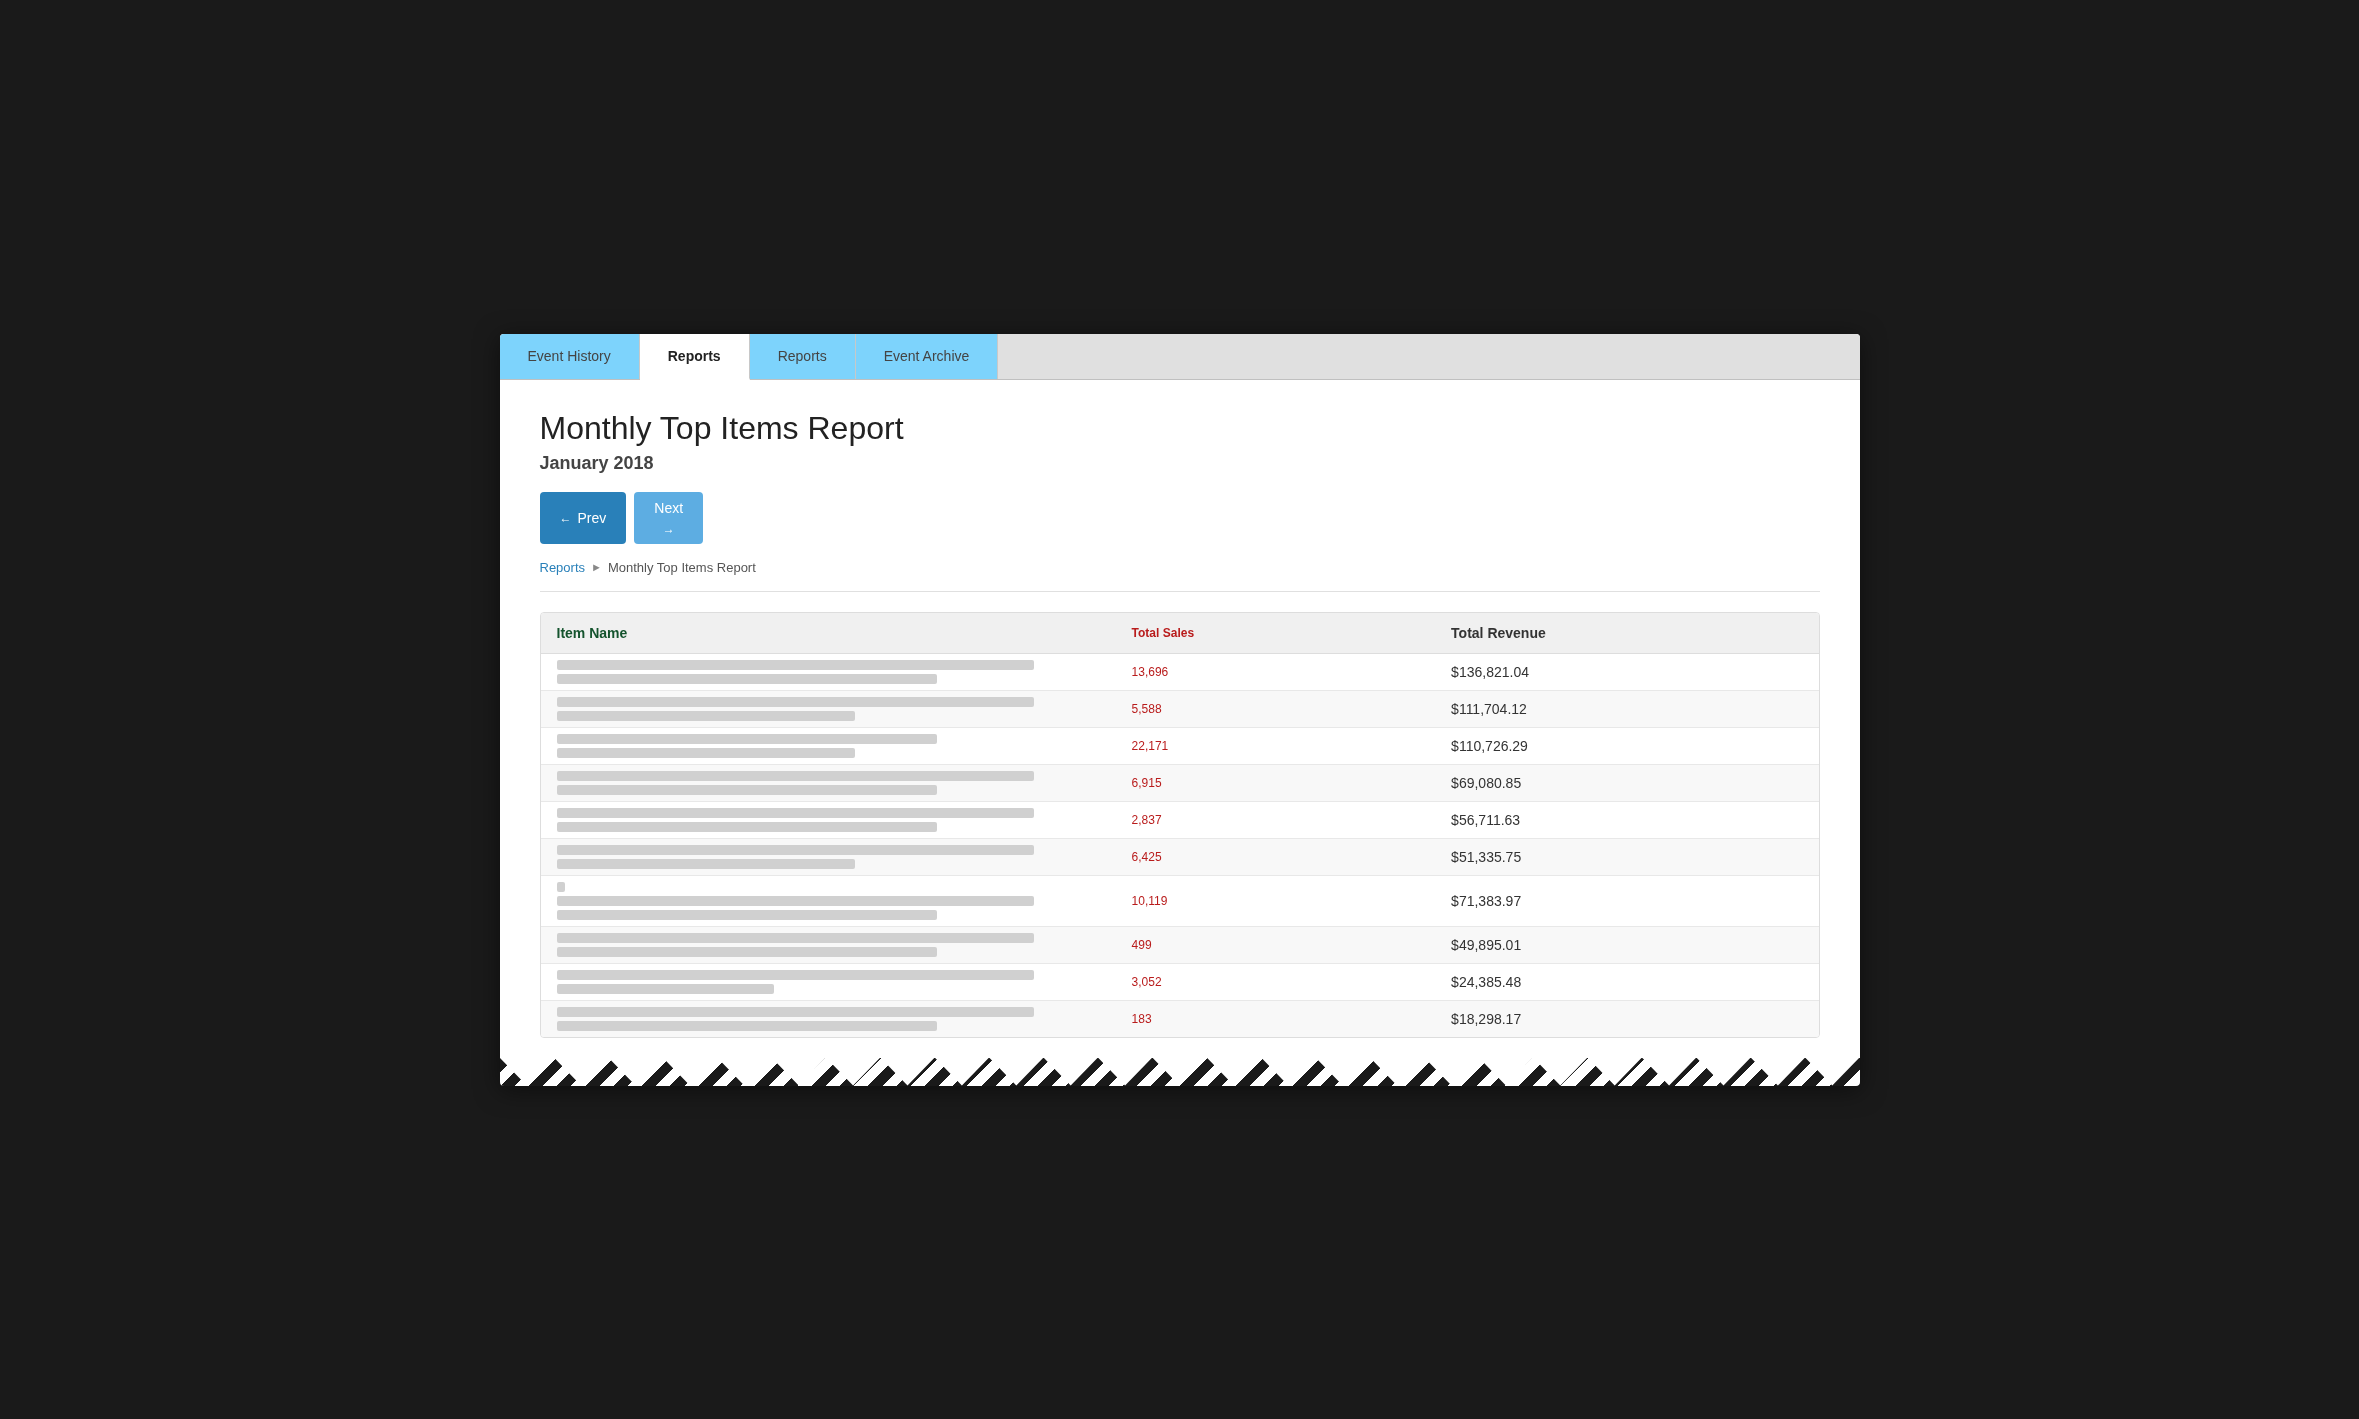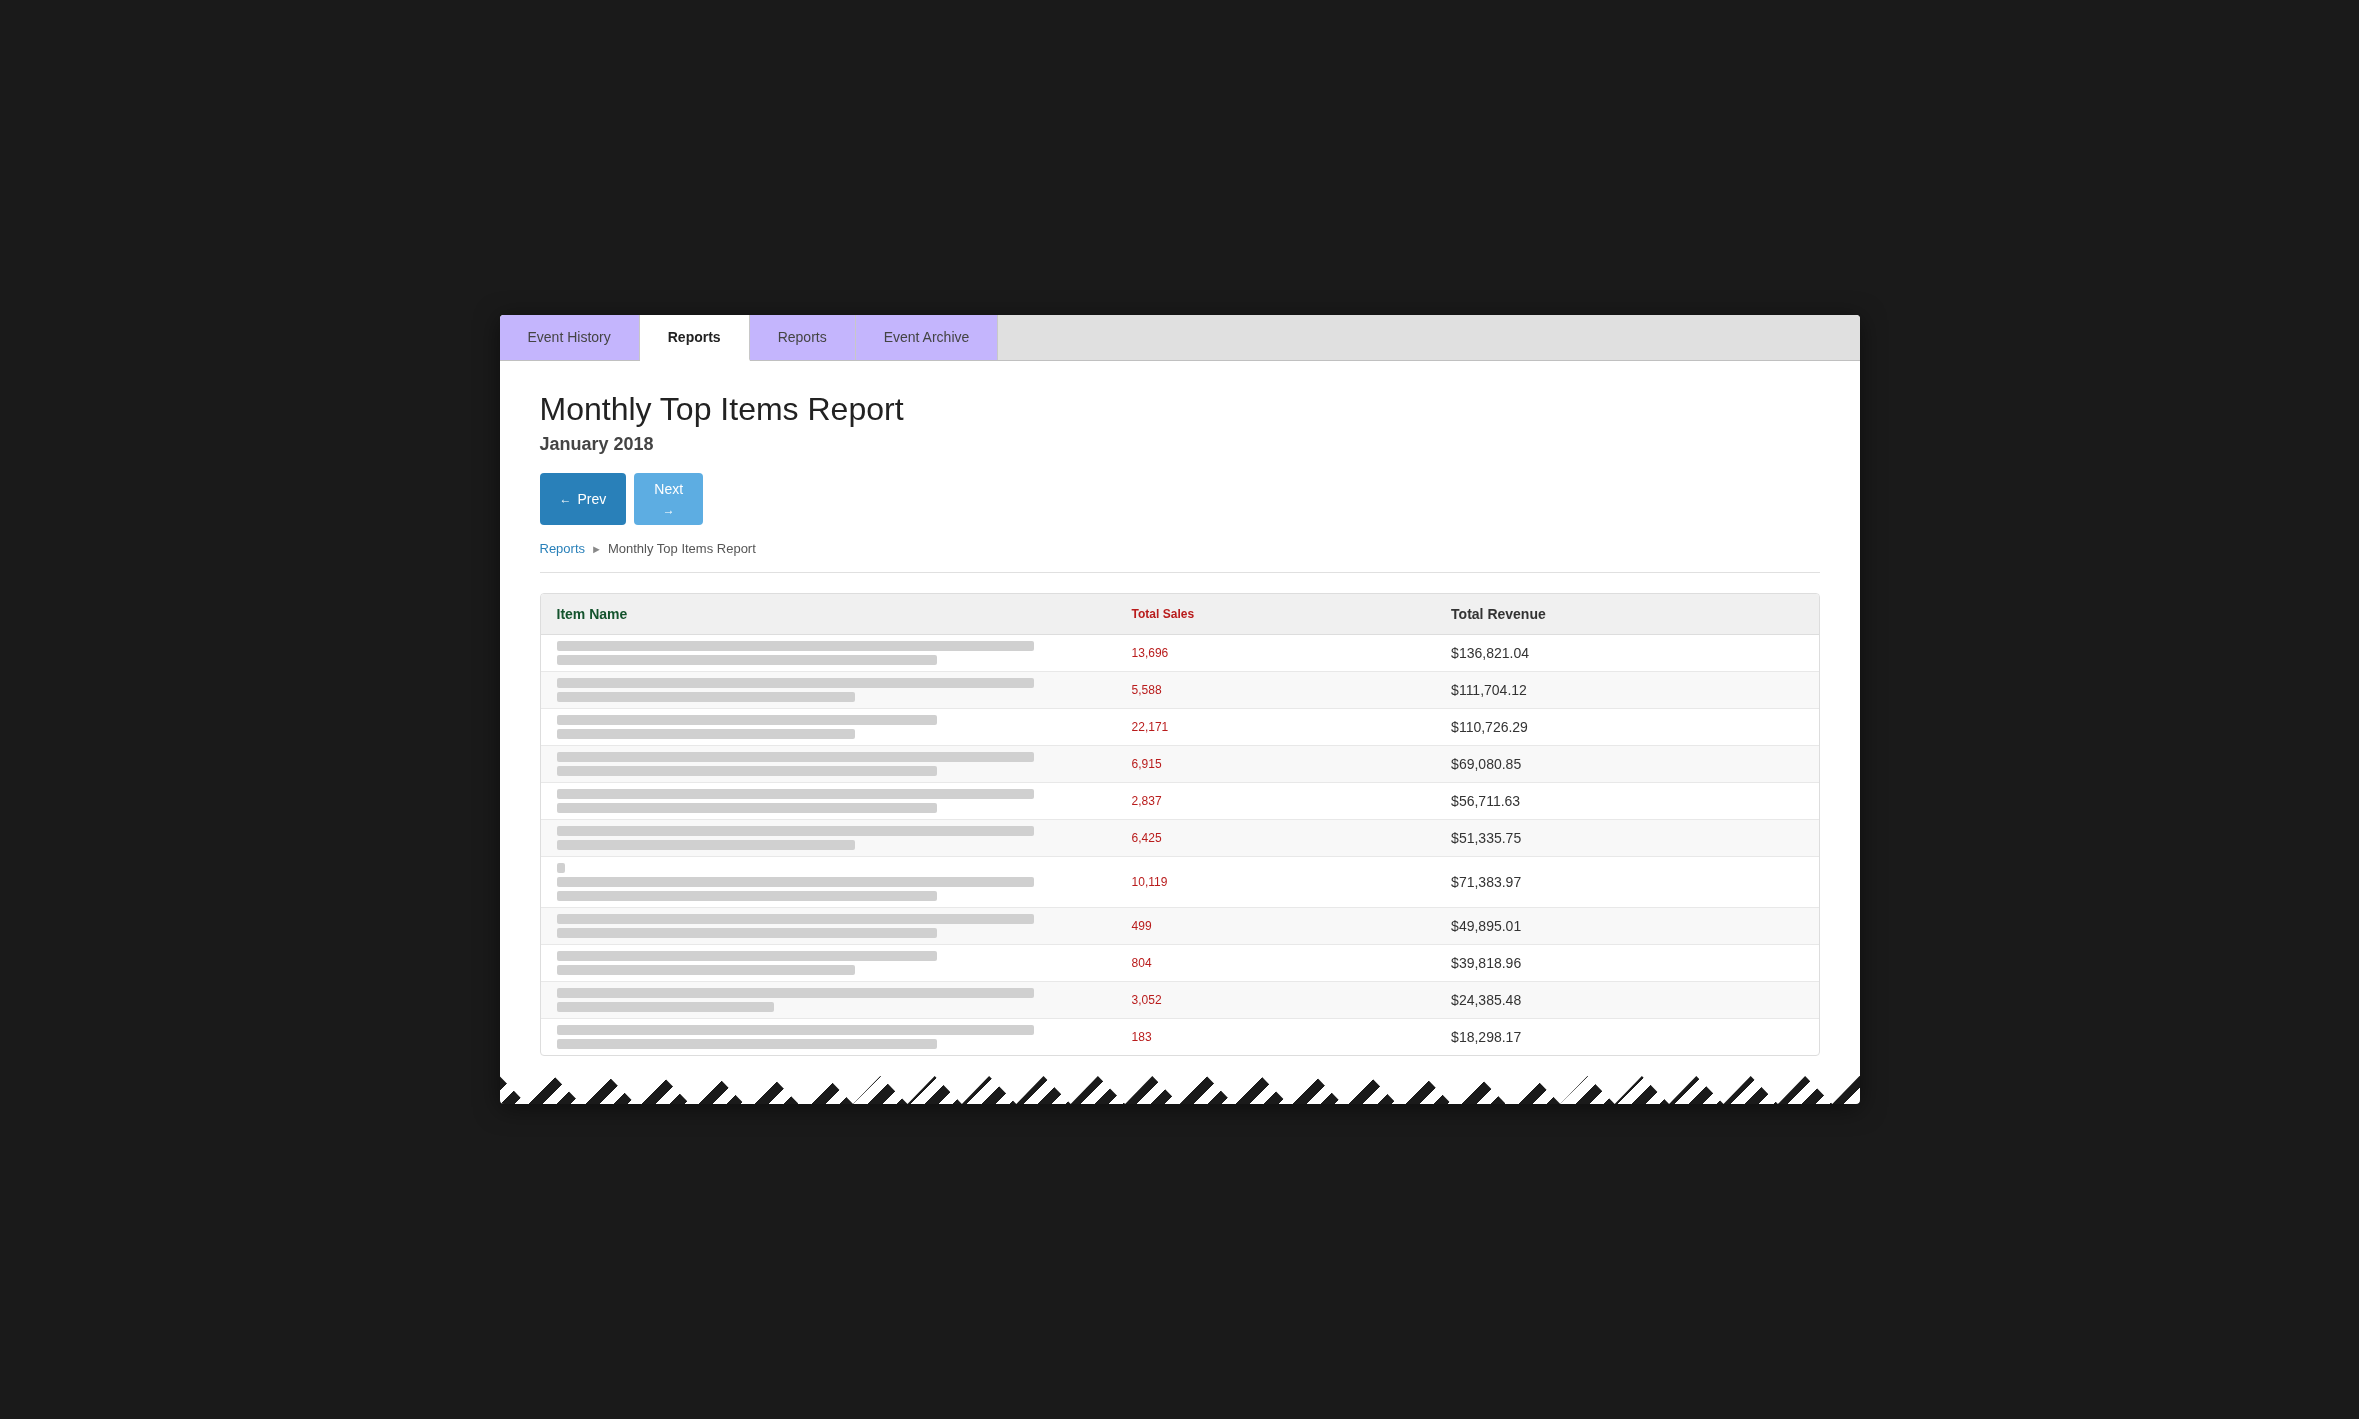--- a/index.html
+++ b/index.html
@@ -27,21 +27,21 @@
       display: flex;
       background: #e0e0e0;
       border-bottom: 1px solid #c0c0c0;
     }
     .tab {
       padding: 14px 28px;
       cursor: pointer;
       font-size: 14px;
       color: #444;
       border-right: 1px solid #c8c8c8;
-      background: #c4b5fd;
+      background: #7dd3fc;
       user-select: none;
     }
     .tab.active {
       background: #fff;
       font-weight: 600;
       color: #222;
       border-bottom: 2px solid #fff;
       margin-bottom: -1px;
     }
     
@@ -345,30 +345,20 @@
                   <div class="placeholder-line long"></div>
                   <div class="placeholder-line medium"></div>
                 </div>
               </td>
               <td class="sales-cell">499</td>
               <td class="revenue-cell">$49,895.01</td>
             </tr>
             <tr>
               <td class="item-name-cell">
                 <div class="placeholder-lines">
-                  <div class="placeholder-line medium"></div>
-                  <div class="placeholder-line short"></div>
-                </div>
-              </td>
-              <td class="sales-cell">804</td>
-              <td class="revenue-cell">$39,818.96</td>
-            </tr>
-            <tr>
-              <td class="item-name-cell">
-                <div class="placeholder-lines">
                   <div class="placeholder-line long"></div>
                   <div class="placeholder-line xshort"></div>
                 </div>
               </td>
               <td class="sales-cell">3,052</td>
               <td class="revenue-cell">$24,385.48</td>
             </tr>
             <tr>
               <td class="item-name-cell">
                 <div class="placeholder-lines">

